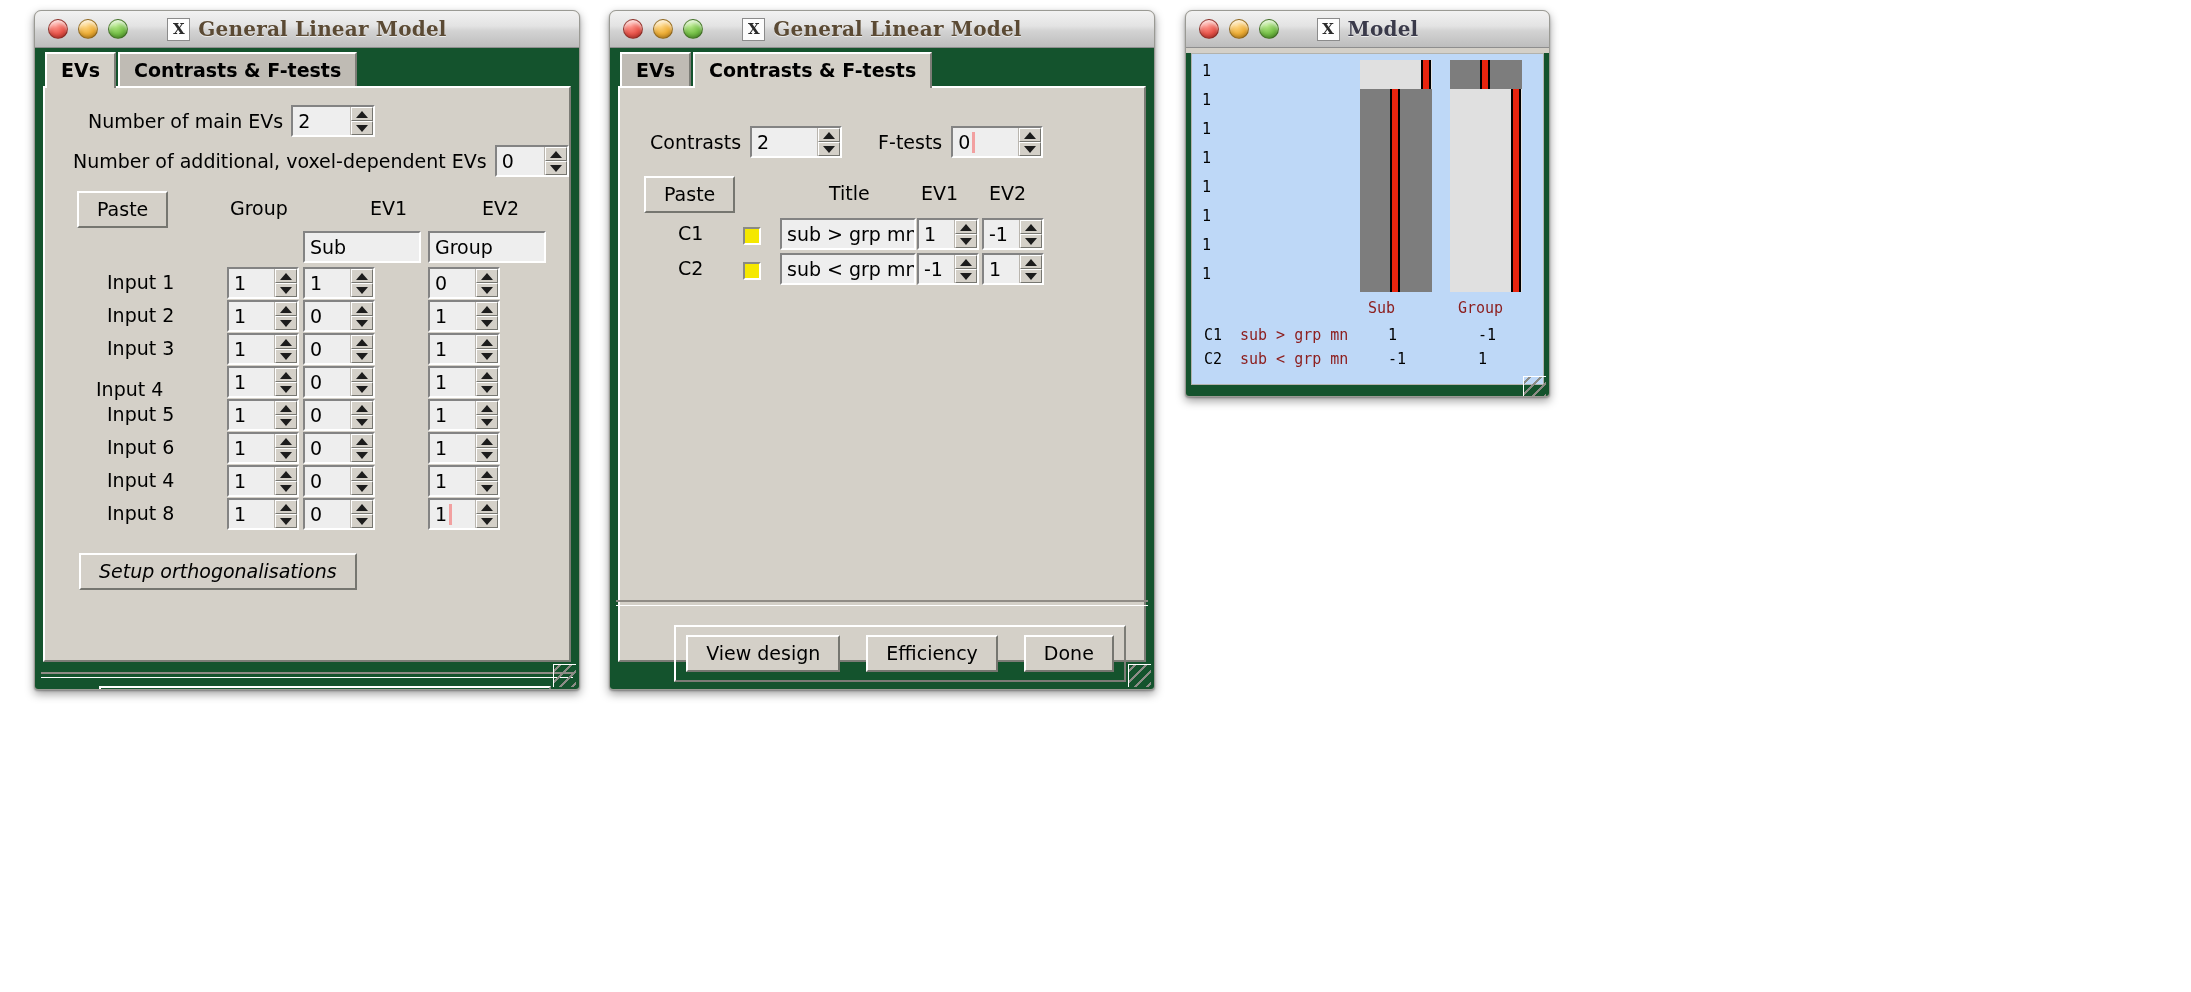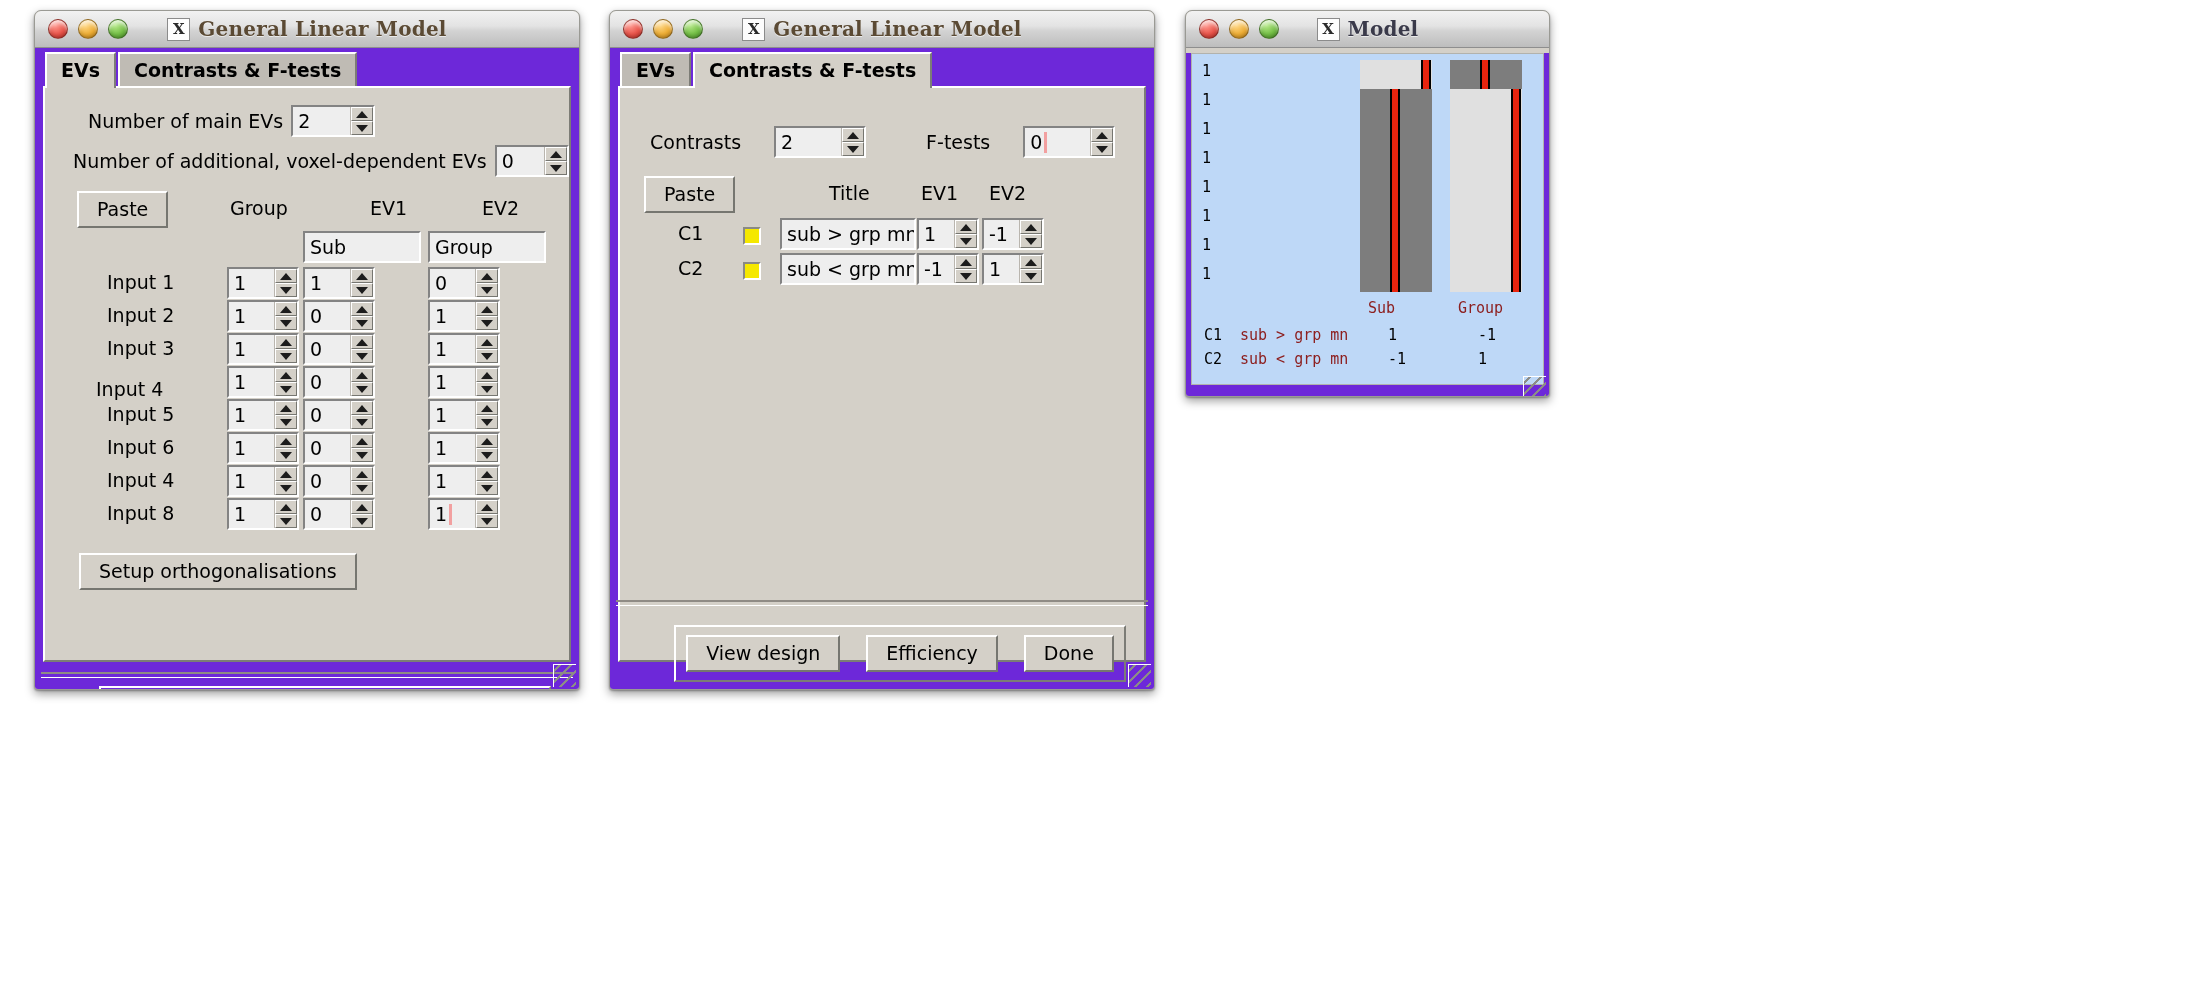--- a/index.html
+++ b/index.html
@@ -79,21 +79,21 @@
     font-family: "DejaVu Serif", "Liberation Serif", serif;
     font-size: 20px;
     font-weight: bold;
     color: #3a3a4a;
     text-shadow: 0 1px 0 rgba(255,255,255,0.6);
     letter-spacing: 0.2px;
   }
   .wtitle.amber { color: #5b4a34; }
 
   .winbody {
-    background: #6d28d9;
+    background: #14532d;
     padding: 0;
     height: calc(100% - 36px);
     position: relative;
   }
 
   
   .tabstrip {
     position: relative;
     height: 40px;
     padding-left: 10px;
@@ -660,21 +660,21 @@
                     <i class="tri-up"></i>
                   </span>
                   <span class="arrw">
                     <i class="tri-dn"></i>
                   </span>
                 </span>
               </span>
             </div>
           </div>
 
-        <div style="margin:18px 0 0 34px;">
+        <div style="margin:18px 0 0 34px;font-style:italic;">
           <span class="btn">Setup orthogonalisations</span>
         </div>
       </div>
 
       <div class="sep-h" style="margin:10px 6px 0 6px;"></div>
       <div style="margin:8px 28px 0 64px;border-top:2px solid #ffffff;border-left:2px solid #ffffff;border-right:2px solid #7c7c76;border-bottom:2px solid #7c7c76;padding:8px 0;display:flex;justify-content:center;gap:18px;">
         
         
         
       </div>
@@ -698,21 +698,21 @@
 
     <div class="winbody">
 
       <div class="tabstrip">
         <div class="tab inactive">EVs</div>
         <div class="tab active">Contrasts &amp; F-tests</div>
       </div>
 
       <div class="tabpane" style="margin-top:-2px;">
 
-        <div class="evrow" style="margin:38px 8px 0 30px;gap:24px;">
+        <div class="evrow" style="margin:38px 8px 0 30px;">
           <span class="lbl">Contrasts</span>
           <span class="spin" style="width:92px;margin-left:9px;">
             <span class="sval">2</span>
             <span class="arrows">
               <span class="arrw">
                   <i class="tri-up"></i>
                 </span>
               <span class="arrw">
                   <i class="tri-dn"></i>
                 </span>

